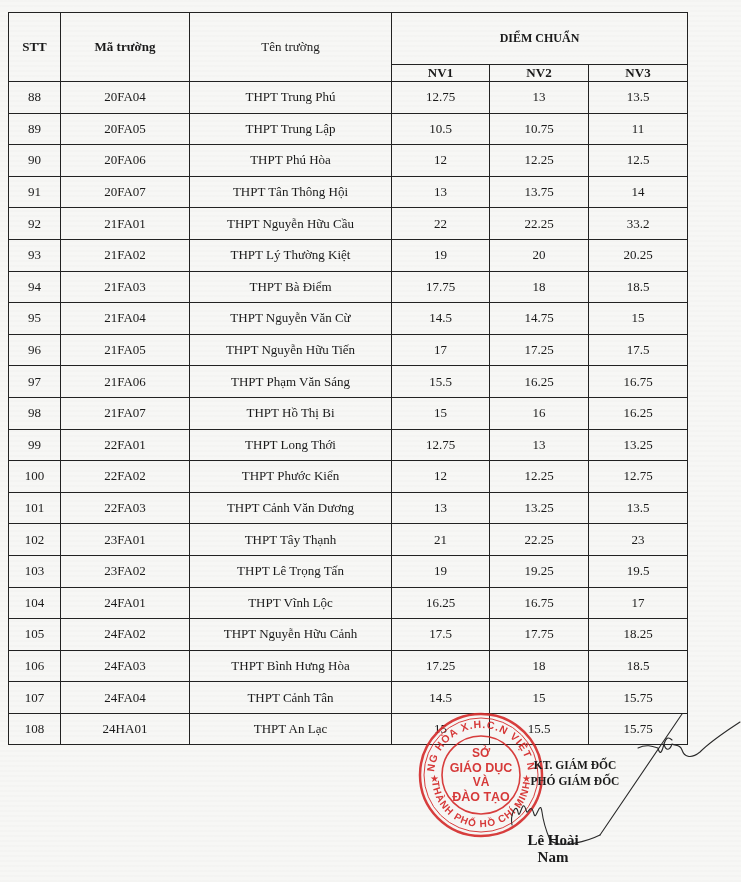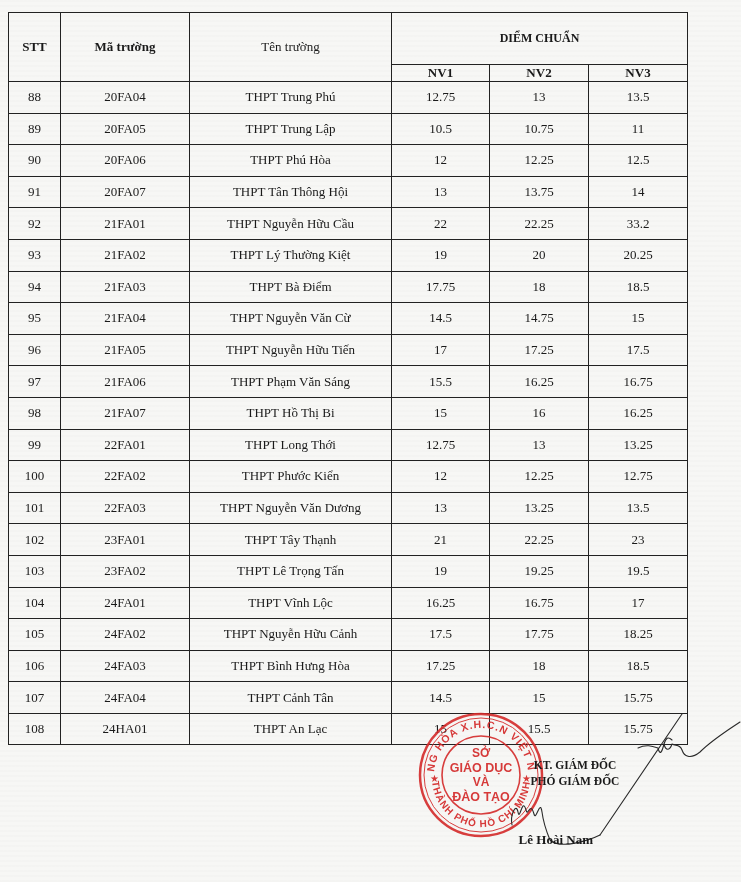--- a/index.html
+++ b/index.html
@@ -70,23 +70,23 @@
       text-align: center;
       line-height: 16px;
       color: #1a1a1a;
     }
     .sig-block .line2 { margin-top: 0px; }
     .sig-name {
       position: absolute;
       left: 513px;
       top: 832px;
       width: 80px;
-      font-size: 13px;
+      font-size: 15px;
       font-weight: bold;
-      text-align: right;
+      text-align: center;
       color: #1a1a1a;
     }
     .signature-svg {
       position: absolute;
       left: 450px;
       top: 700px;
       width: 291px;
       height: 150px;
       pointer-events: none;
     }
@@ -219,21 +219,21 @@
         <td>100</td>
         <td class="code">22FA02</td>
         <td class="name">THPT Phước Kiển</td>
         <td>12</td>
         <td>12.25</td>
         <td>12.75</td>
       </tr>
       <tr class="data">
         <td>101</td>
         <td class="code">22FA03</td>
-        <td class="name">THPT Nguyễn Văn Dương</td>
+        <td class="name">THPT Cảnh Văn Dương</td>
         <td>13</td>
         <td>13.25</td>
         <td>13.5</td>
       </tr>
       <tr class="data">
         <td>102</td>
         <td class="code">23FA01</td>
         <td class="name">THPT Tây Thạnh</td>
         <td>21</td>
         <td>22.25</td>

